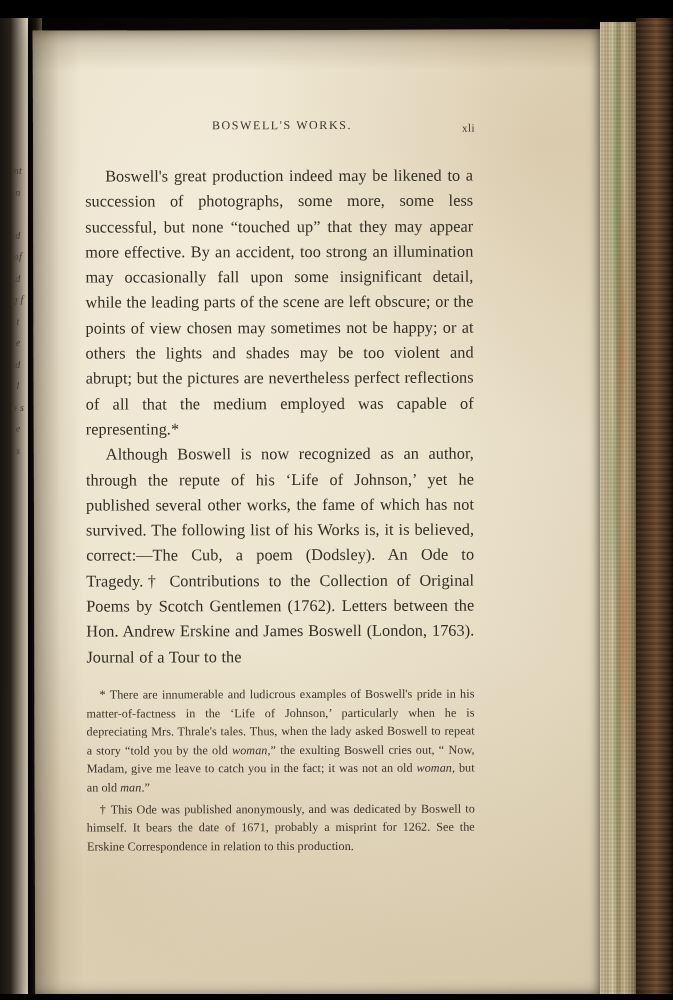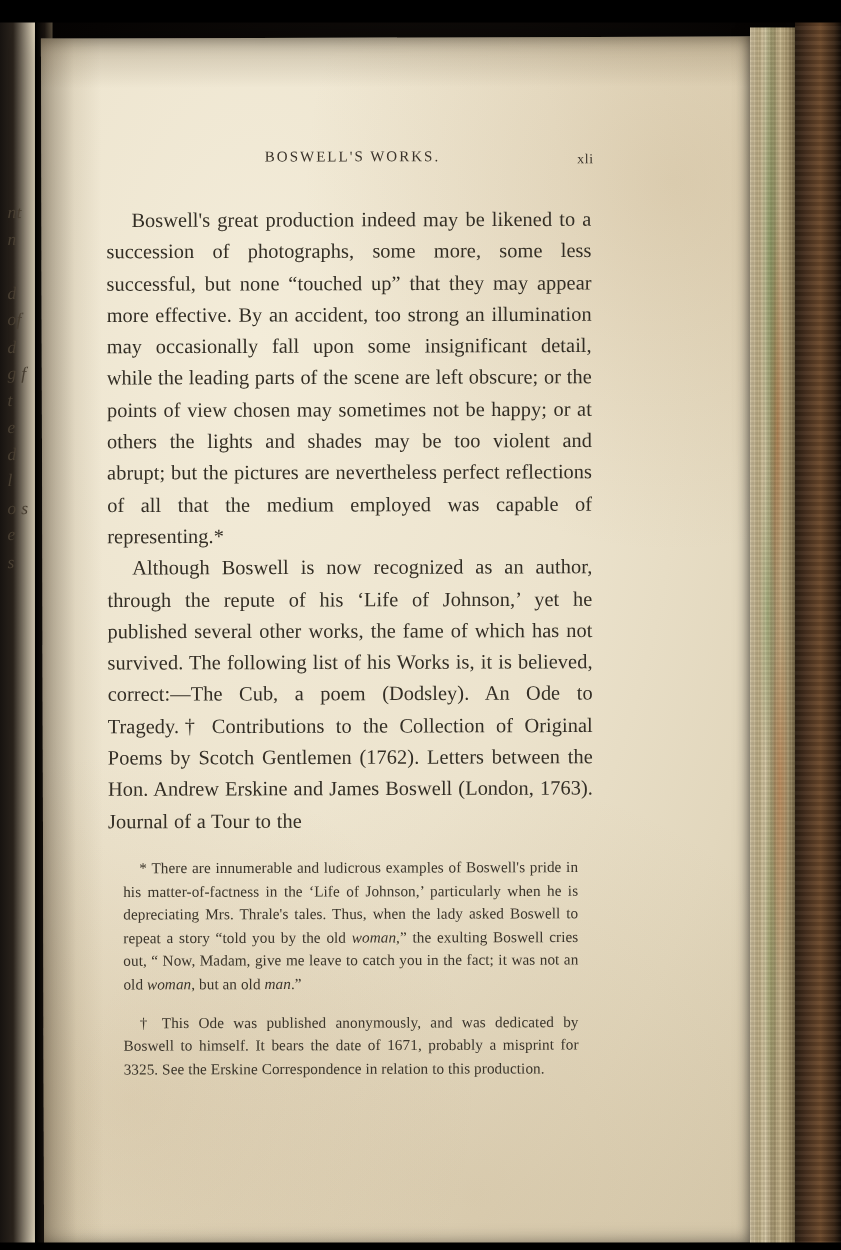--- a/index.html
+++ b/index.html
@@ -38,23 +38,23 @@
     height: 985px;
     background: linear-gradient(90deg, #8a apo, #000);
     background: linear-gradient(90deg, #171310 0%, #2a231c 35%, #d8cdb5 90%, #cec2a8 100%);
   }
   .left-page-text {
     position: absolute;
     left: 6px;
     top: 150px;
     width: 24px;
     color: #4a4033;
-    font-size: 14px;
+    font-size: 10px;
     line-height: 21.5px;
-    text-align: left;
+    text-align: center;
     letter-spacing: 0.3px;
     overflow: hidden;
     height: 560px;
     font-family: "Liberation Serif", serif;
     font-style: italic;
   }
 
   
   .gutter {
     position: absolute;
@@ -148,21 +148,21 @@
   }
   .body p + p {
     margin-top: 0;
   }
 
   .footnotes {
     margin-top: 16px;
     border-top: none;
   }
   .footnotes p {
-    margin: 12px;
+    margin: 0;
     font-size: 12.2px;
     line-height: 18.6px;
     text-align: justify;
     color: #3a342a;
     text-indent: 13px;
     letter-spacing: 0.05px;
   }
   .footnotes p + p { margin-top: 3px; }
   i, .it { font-style: italic; }
 
@@ -256,21 +256,21 @@
         <span class="runhead-folio">xli</span>
       </div>
 
       <div class="body">
         <p class="indent">Boswell's great production indeed may be likened to a succession of photographs, some more, some less successful, but none “touched up” that they may appear more effective.   By an accident, too strong an illumination may occasionally fall upon some insignificant detail, while the leading parts of the scene are left obscure; or the points of view chosen may sometimes not be happy; or at others the lights and shades may be too violent and abrupt; but the pictures are nevertheless perfect reflections of all that the medium employed was capable of representing.*</p>
         <p class="indent">Although Boswell is now recognized as an author, through the repute of his ‘Life of Johnson,’ yet he published several other works, the fame of which has not survived.   The following list of his Works is, it is believed, correct:—The Cub, a poem (Dodsley).   An Ode to Tragedy.†   Contributions to the Collection of Original Poems by Scotch Gentlemen (1762).   Letters between the Hon. Andrew Erskine and James Boswell (London, 1763).   Journal of a Tour to the</p>
       </div>
 
       <div class="footnotes">
         <p>* There are innumerable and ludicrous examples of Boswell's pride in his matter-of-factness in the ‘Life of Johnson,’ particularly when he is depreciating Mrs. Thrale's tales.   Thus, when the lady asked Boswell to repeat a story “told you by the old <i>woman</i>,” the exulting Boswell cries out, “ Now, Madam, give me leave to catch you in the fact; it was not an old <i>woman</i>, but an old <i>man</i>.”</p>
-        <p>† This Ode was published anonymously, and was dedicated by Boswell to himself.   It bears the date of 1671, probably a misprint for 3325.   See the Erskine Correspondence in relation to this production.</p>
+        <p>† This Ode was published anonymously, and was dedicated by Boswell to himself.   It bears the date of 1671, probably a misprint for 1262.   See the Erskine Correspondence in relation to this production.</p>
       </div>
 
     </div>
   </div>
 
   <div class="foreedge">
     <div class="foreedge-marble"></div>
     <div class="edge-lines"></div>
   </div>
 

